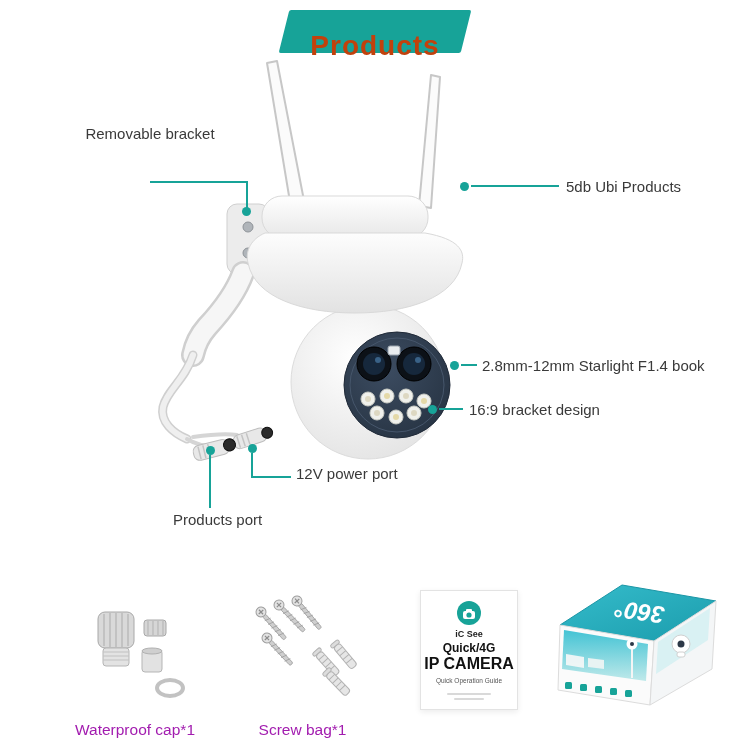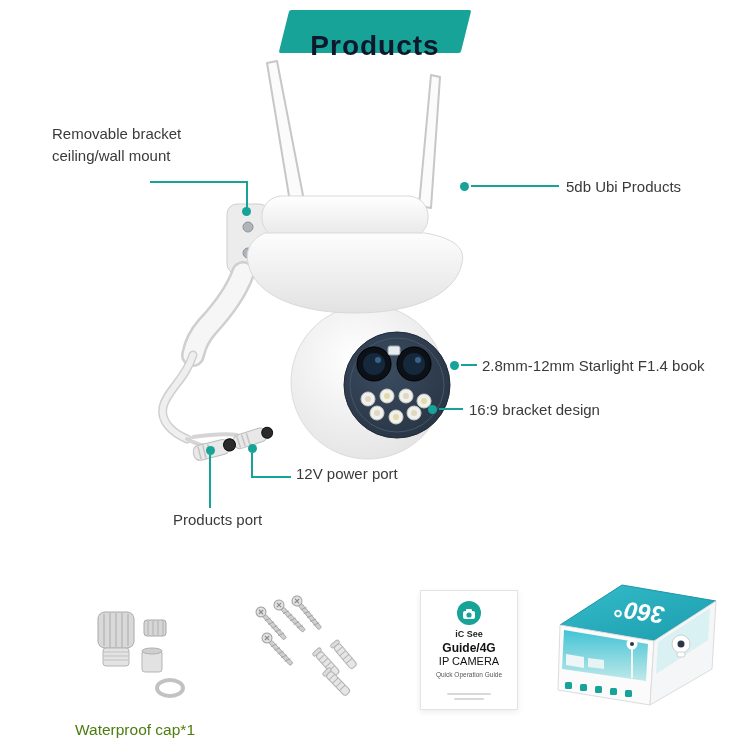--- a/index.html
+++ b/index.html
@@ -7,41 +7,41 @@
     --box-teal:#2cb3c0;
     --face-navy:#2c3847;
   }
   html,body{margin:0;padding:0;background:#ffffff;font-family:"Liberation Sans",sans-serif;}
   .stage{position:relative;width:750px;height:750px;background:#ffffff;overflow:hidden;margin:0 auto;}
 
   
   .banner{position:absolute;left:284px;top:10px;width:182px;height:43px;}
   .banner-shape{position:absolute;inset:0;background:var(--accent);transform:skewX(-14deg);border-radius:2px;}
   .banner-text{position:absolute;inset:0;display:flex;align-items:center;justify-content:center;
-    color:#0f172a;font-size:28px;font-weight:bold;letter-spacing:1px;margin-top:28px;}
+    color:#c2410c;font-size:28px;font-weight:bold;letter-spacing:1px;margin-top:28px;}
 
   
   .callout-text{position:absolute;font-size:15px;color:#3a3a3a;white-space:nowrap;}
-  .two-line{line-height:22px;white-space:normal;}
+  .two-line{text-align:center;line-height:22px;white-space:normal;}
   .dot{position:absolute;width:9px;height:9px;border-radius:50%;background:var(--accent);}
   .hline{position:absolute;height:2px;background:var(--accent);}
   .vline{position:absolute;width:2px;background:var(--accent);}
 
   
-  .acc-label{position:absolute;top:721px;font-size:15.5px;color:#4d7c0f;text-align:center;}
+  .acc-label{position:absolute;top:721px;font-size:15.5px;color:#a21caf;text-align:center;}
 
   
   .book{position:absolute;left:420px;top:590px;width:96px;height:118px;background:#ffffff;
     border:1px solid #e3e3e3;border-radius:0;box-shadow:0 2px 6px rgba(0,0,0,.08);
     display:flex;flex-direction:column;align-items:center;}
   .book-icon{margin-top:10px;width:24px;height:24px;border-radius:50%;background:var(--accent);
     display:flex;align-items:center;justify-content:center;}
   .book-brand{margin-top:4px;font-size:9px;font-weight:bold;color:#222;}
   .book-line1{margin-top:2px;font-size:12px;font-weight:bold;color:#111;}
-  .book-line2{font-size:11px;font-weight:normal;color:#111;}
+  .book-line2{font-size:16px;font-weight:bold;color:#111;}
   .book-sub{margin-top:4px;font-size:6.5px;color:#555;}
   .book-bar{height:2px;background:#d9d9d9;border-radius:1px;}
   .book-bar.b1{width:44px;margin-top:auto;}
   .book-bar.b2{width:30px;margin-top:3px;margin-bottom:9px;}
 
   svg{position:absolute;overflow:visible;}
   .fill-accent{fill:var(--accent);}
   .fill-navy{fill:var(--face-navy);}
 </style>
 </head>
@@ -158,21 +158,20 @@
             <circle cx="299" cy="358" r="7" fill="#f0f1ec" stroke="#c9cbc4"></circle>
             <circle cx="299" cy="358" r="3" fill="#ddd8c2"></circle>
           </g>
       </g>
     </g>
   </svg>
 
   <div>
     <div class="callout-text two-line" style="left:52px;top:123px;width:196px">
       <div>Removable bracket</div>
-      <div>ceiling/wall mount</div>
     </div>
     <div class="hline" style="left:150px;top:181px;width:98px"></div>
     <div class="vline" style="left:246px;top:181px;height:28px"></div>
     <div class="dot" style="left:242px;top:207px"></div>
   </div>
 
   <div>
     <div class="dot" style="left:460px;top:182px"></div>
     <div class="hline" style="left:471px;top:185px;width:88px"></div>
     <div class="callout-text" style="left:566px;top:178px">5db Ubi Products</div>
@@ -269,21 +268,21 @@
 
   <div class="book">
     <div class="book-icon">
       <svg width="14" height="11" viewBox="0 0 14 11" style="position:static;">
         <rect x="1" y="3" width="12" height="8" rx="2" fill="#ffffff"></rect>
         <rect x="4" y="1" width="6" height="3" rx="1" fill="#ffffff"></rect>
         <circle cx="7" cy="7" r="2.6" class="fill-accent"></circle>
       </svg>
     </div>
     <div class="book-brand">iC See</div>
-    <div class="book-line1">Guide/4G</div>
+    <div class="book-line1">Quick/4G</div>
     <div class="book-line2">IP CAMERA</div>
     <div class="book-sub">Quick Operation Guide</div>
     <div class="book-bar b1"></div>
     <div class="book-bar b2"></div>
   </div>
 
   <svg style="left:548px;top:578px;" width="178" height="136" viewBox="0 0 178 136">
     <defs>
       <linearGradient id="gradBoxTop" x1="0" y1="0" x2="1" y2="1">
         <stop offset="0" stop-color="#35bccb"></stop>
@@ -314,14 +313,15 @@
     </g>
 
     <polygon points="106,63 168,23 164,91 102,127" fill="#f4f6f7" stroke="#dcdcdc"></polygon>
     <polygon points="110,64 162,30 160,62 108,96" fill="#d9f1f3"></polygon>
     <circle cx="133" cy="66" r="9" fill="#ffffff" stroke="#d0d0d0"></circle>
     <circle cx="133" cy="66" r="3.5" class="fill-navy"></circle>
     <rect x="129" y="74" width="8" height="5" rx="2" fill="#ffffff" stroke="#d0d0d0"></rect>
   </svg>
 
   <div class="acc-label" style="left:40px;width:190px">Waterproof cap*1</div>
+  <div class="acc-label" style="left:220px;width:165px">Screw bag*1</div>
 
 </div>
 
 </body></html>

